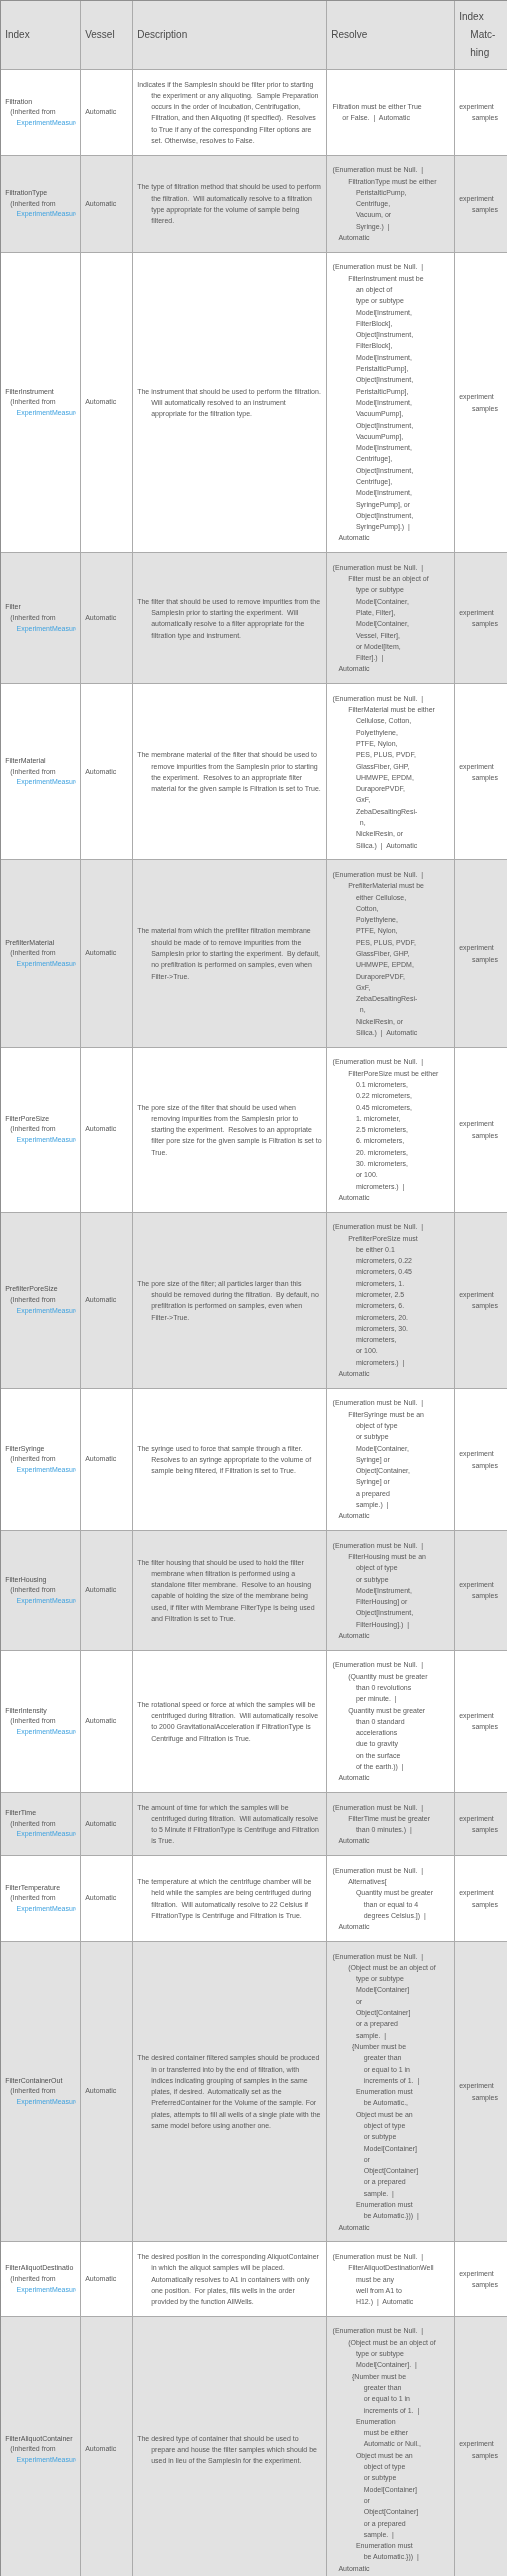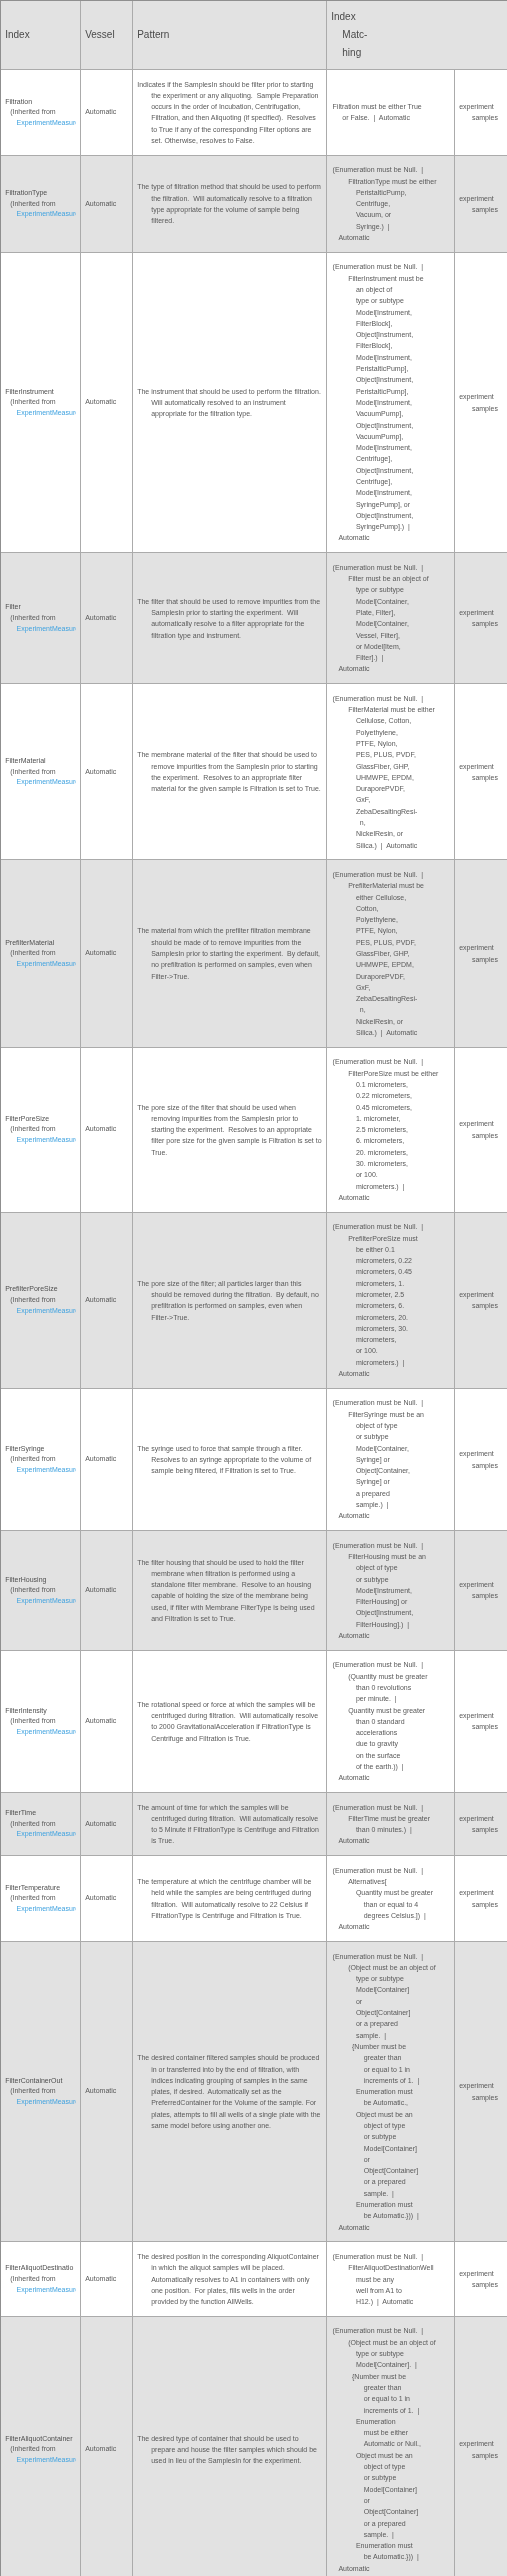--- a/index.html
+++ b/index.html
@@ -74,22 +74,25 @@
 <body>
 
 <div class="doc-table">
   <div class="row header">
     <div class="cell c-name">
       <div class="cellin hdr">Index</div>
     </div>
     <div class="cell c-default">
       <div class="cellin hdr">Vessel</div>
     </div>
-    <div class="cell c-pattern">
-      <div class="cellin hdr">Pattern</div>
+    <div class="cell c-desc">
+      <div class="cellin hdr">Description</div>
+    </div>
+    <div class="cell c-pattern">
+      <div class="cellin hdr">Resolve</div>
     </div>
     <div class="cell c-index">
       <div class="cellin hdr">Index
     Matc-
     hing</div>
     </div>
   </div>
   <div id="rows-container">
   <div class="row trow">
     <div class="cell c-name">

